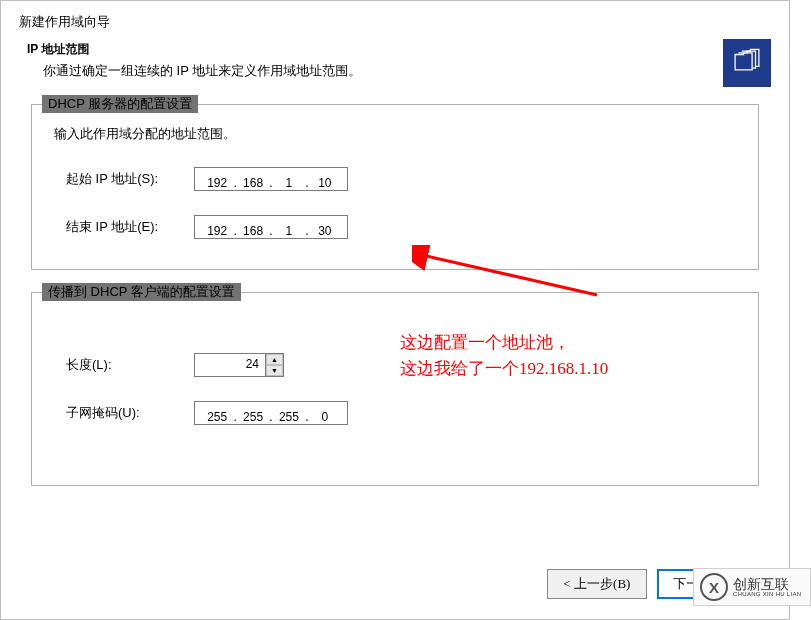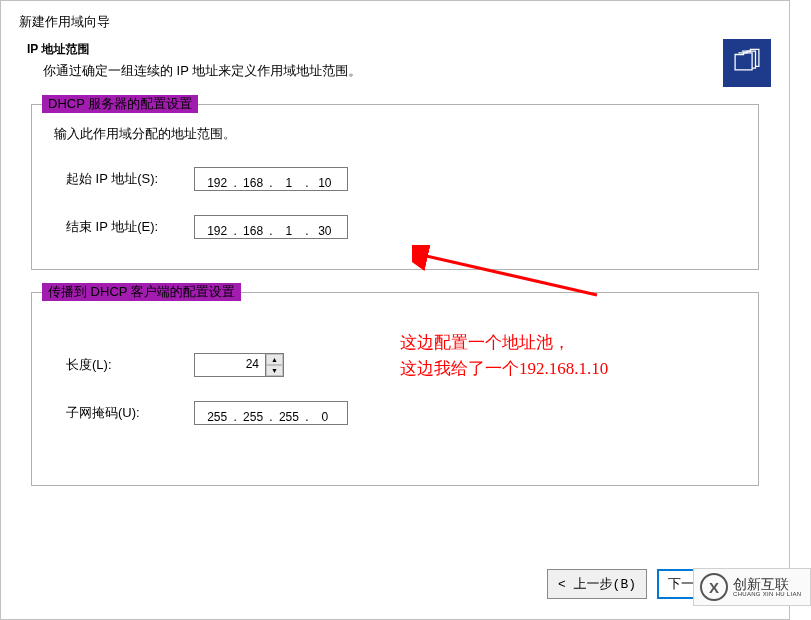--- a/index.html
+++ b/index.html
@@ -63,21 +63,21 @@
     .fieldset {
       border: 1px solid #b0b0b0;
       margin-bottom: 22px;
       padding: 20px 22px 30px 22px;
       position: relative;
     }
     .fieldset-legend {
       position: absolute;
       top: -10px;
       left: 10px;
-      background: #a21caf;
+      background: #737373;
       padding: 0 6px;
       font-size: 13px;
     }
     .fieldset-desc {
       font-size: 13px;
       margin-bottom: 20px;
     }
     .form-row {
       display: flex;
       align-items: center;
@@ -151,21 +151,21 @@
     .wiz-button {
       min-width: 100px;
       height: 30px;
       border: 1px solid #8a8a8a;
       background: #f0f0f0;
       font-size: 13px;
       cursor: pointer;
       display: flex;
       align-items: center;
       justify-content: center;
-      font-family: Liberation Mono, monospace;
+      font-family: Liberation Serif, serif;
     }
     .wiz-button.primary {
       border: 2px solid #0078d7;
       background: #ffffff;
     }
     .annotation-arrow {
       position: absolute;
       left: 412px;
       top: 245px;
       pointer-events: none;

